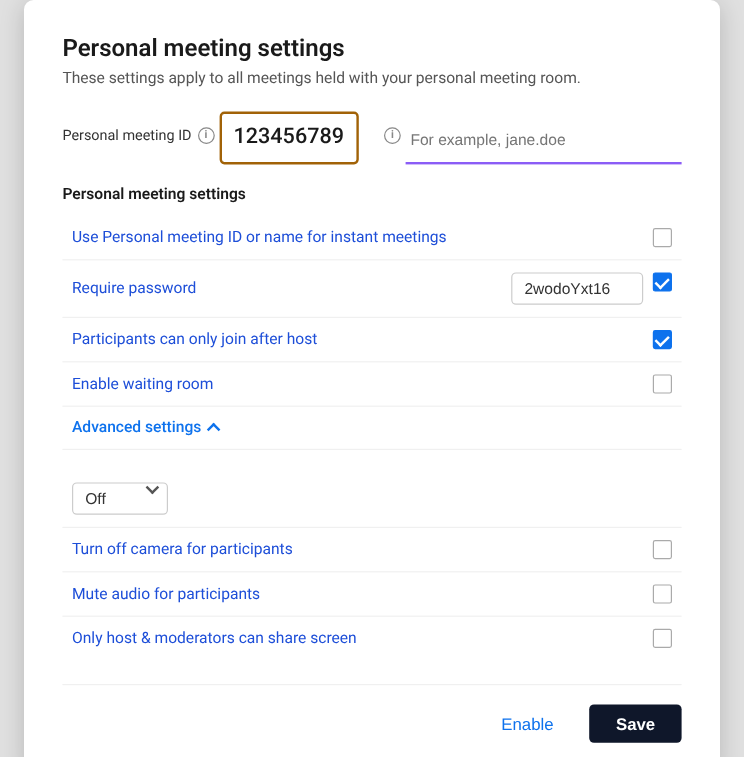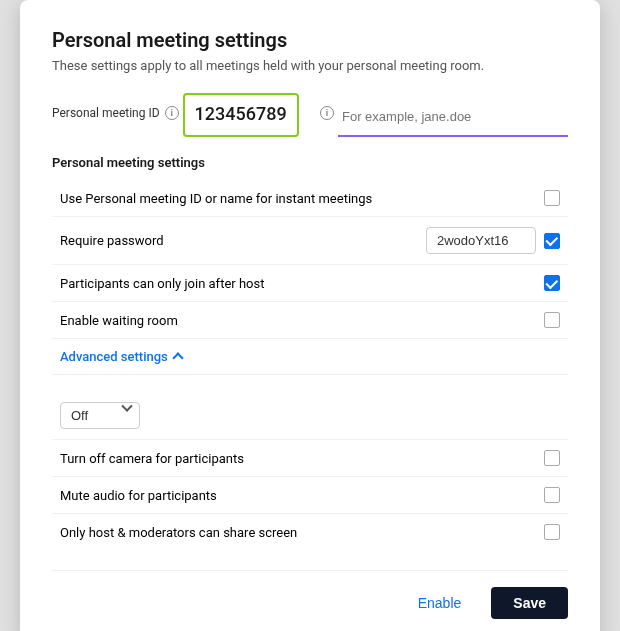--- a/index.html
+++ b/index.html
@@ -75,21 +75,21 @@
       height: 14px;
       border-radius: 50%;
       border: 1.5px solid #888;
       font-size: 9px;
       color: #888;
       font-weight: bold;
       cursor: pointer;
     }
 
     .id-box {
-      border: 2px solid #84cc16;
+      border: 2px solid #a16207;
       border-radius: 4px;
       padding: 8px 10px;
       min-height: 44px;
     }
 
     .id-value {
       font-size: 18px;
       font-weight: 500;
       color: #1a1a1a;
     }
@@ -127,26 +127,26 @@
       padding: 10px 8px;
       border-bottom: 1px solid #f0f0f0;
     }
 
     .setting-row:last-child {
       border-bottom: none;
     }
 
     .setting-text {
       font-size: 13px;
-      color: #000000;
+      color: #1d4ed8;
     }
 
     .setting-right {
       display: flex;
-      align-items: center;
+      align-items: flex-start;
       gap: 8px;
     }
 
     .checkbox {
       width: 16px;
       height: 16px;
       border: 1.5px solid #aaa;
       border-radius: 2px;
       background: #fff;
       cursor: pointer;

